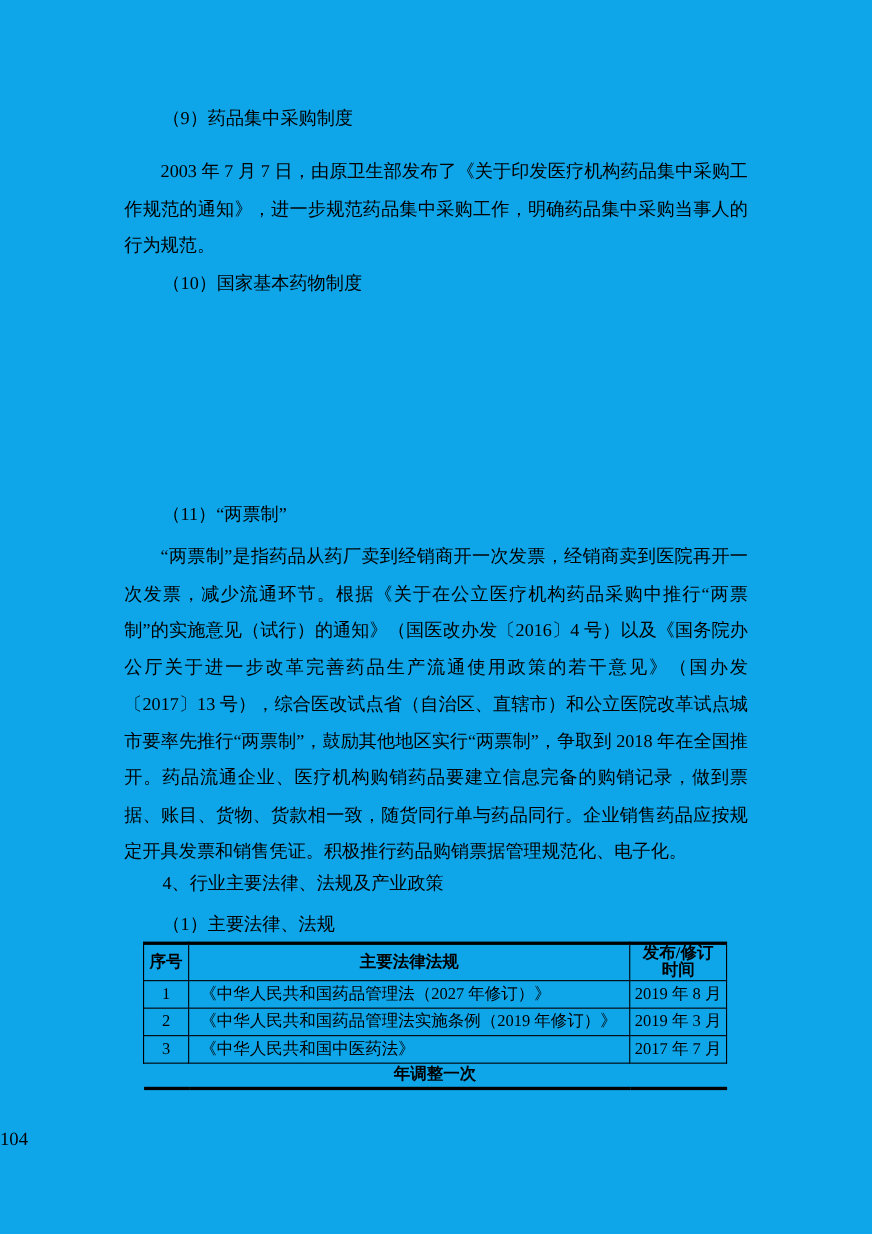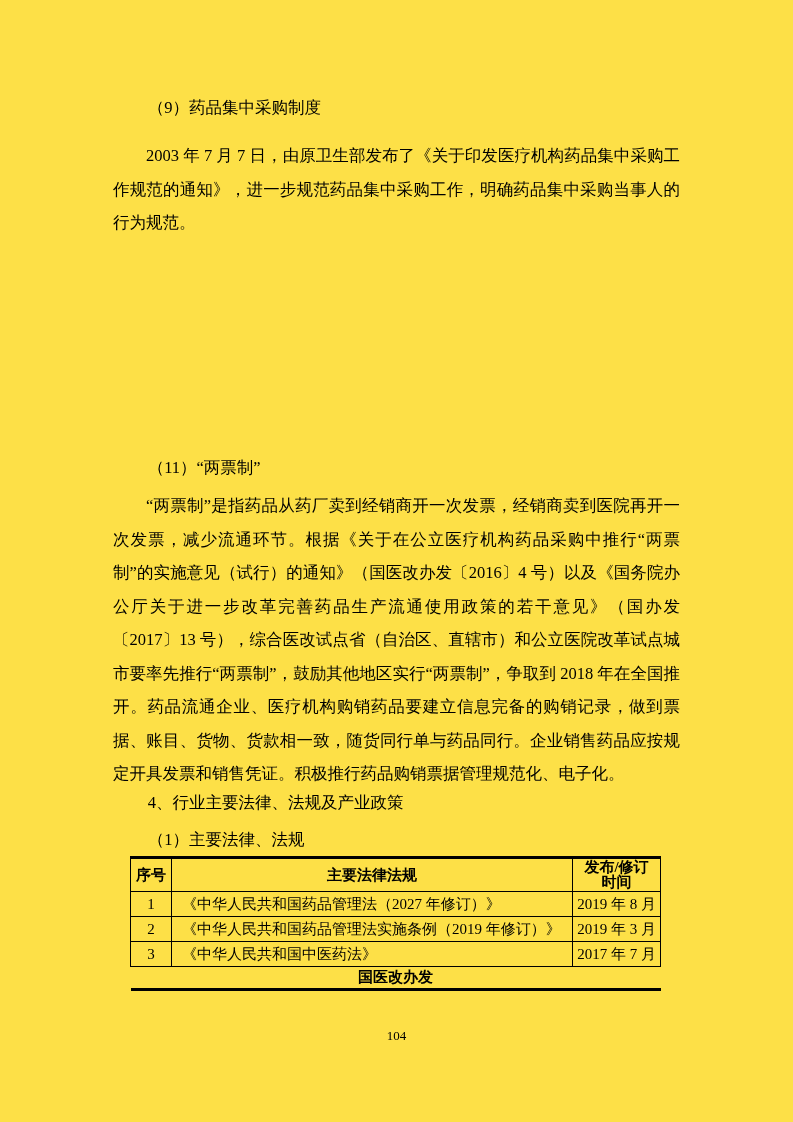--- a/index.html
+++ b/index.html
@@ -4,21 +4,21 @@
 <style>
   html, body {
     margin: 0;
     padding: 0;
     background: #ffffff;
   }
   .page {
     position: relative;
     width: 793px;
     height: 1122px;
-    background: #fde047;
+    background: #0ea5e9;
     color: #000000;
     font-family: "Liberation Serif", "DejaVu Serif", serif;
     overflow: hidden;
   }
   .heading {
     position: absolute;
     left: 113px;
     width: 567px;
     font-size: 16.5px;
     line-height: 24px;
@@ -82,34 +82,34 @@
   }
   .laws-table .c-no   { text-align: center; }
   .laws-table .c-law  { text-align: left; padding: 0 6px 0 10px; }
   .laws-table .c-date { text-align: center; }
 
   .pageno {
     position: absolute;
     left: 0;
     top: 1028px;
     width: 100%;
-    text-align: center;
-    font-size: 13px;
+    font-size: 17px;
     line-height: 16px;
   }
 </style>
 </head>
 <body>
 
 <div class="page">
 
   <div class="heading pos-h9">（9）药品集中采购制度</div>
 
   <p class="para pos-p1">2003 年 7 月 7 日，由原卫生部发布了《关于印发医疗机构药品集中采购工作规范的通知》，进一步规范药品集中采购工作，明确药品集中采购当事人的行为规范。</p>
 
+  <div class="heading pos-h10">（10）国家基本药物制度</div>
 
 
   <div class="heading pos-h11">（11）“两票制”</div>
 
   <p class="para pos-p3">“两票制”是指药品从药厂卖到经销商开一次发票，经销商卖到医院再开一次发票，减少流通环节。根据《关于在公立医疗机构药品采购中推行“两票制”的实施意见（试行）的通知》（国医改办发〔2016〕4 号）以及《国务院办公厅关于进一步改革完善药品生产流通使用政策的若干意见》（国办发〔2017〕13 号），综合医改试点省（自治区、直辖市）和公立医院改革试点城市要率先推行“两票制”，鼓励其他地区实行“两票制”，争取到 2018 年在全国推开。药品流通企业、医疗机构购销药品要建立信息完备的购销记录，做到票据、账目、货物、货款相一致，随货同行单与药品同行。企业销售药品应按规定开具发票和销售凭证。积极推行药品购销票据管理规范化、电子化。</p>
 
   <div class="heading pos-h4">4、行业主要法律、法规及产业政策</div>
 
   <div class="heading pos-h1b">（1）主要法律、法规</div>
 
@@ -137,20 +137,20 @@
         <td class="c-no">2</td>
         <td class="c-law">《中华人民共和国药品管理法实施条例（2019 年修订）》</td>
         <td class="c-date">2019 年 3 月</td>
       </tr>
       <tr class="data-row">
         <td class="c-no">3</td>
         <td class="c-law">《中华人民共和国中医药法》</td>
         <td class="c-date">2017 年 7 月</td>
       </tr>
       <tr class="group-row">
-        <td colspan="3">国医改办发</td>
+        <td colspan="3">年调整一次</td>
       </tr>
     </tbody>
   </table>
 
   <div class="pageno">104</div>
 
 </div>
 
 </body></html>

